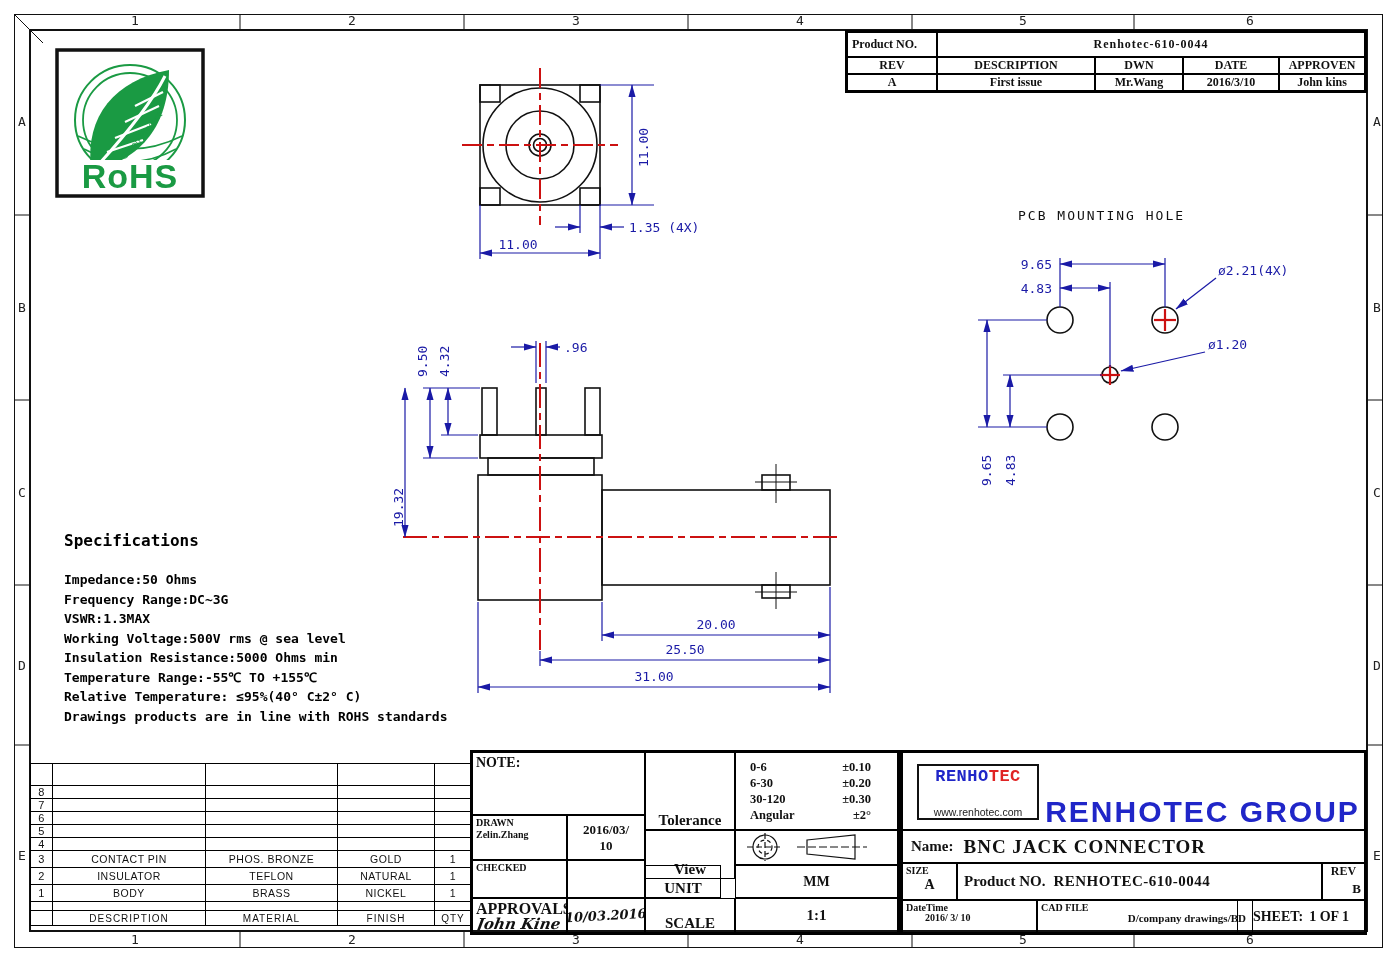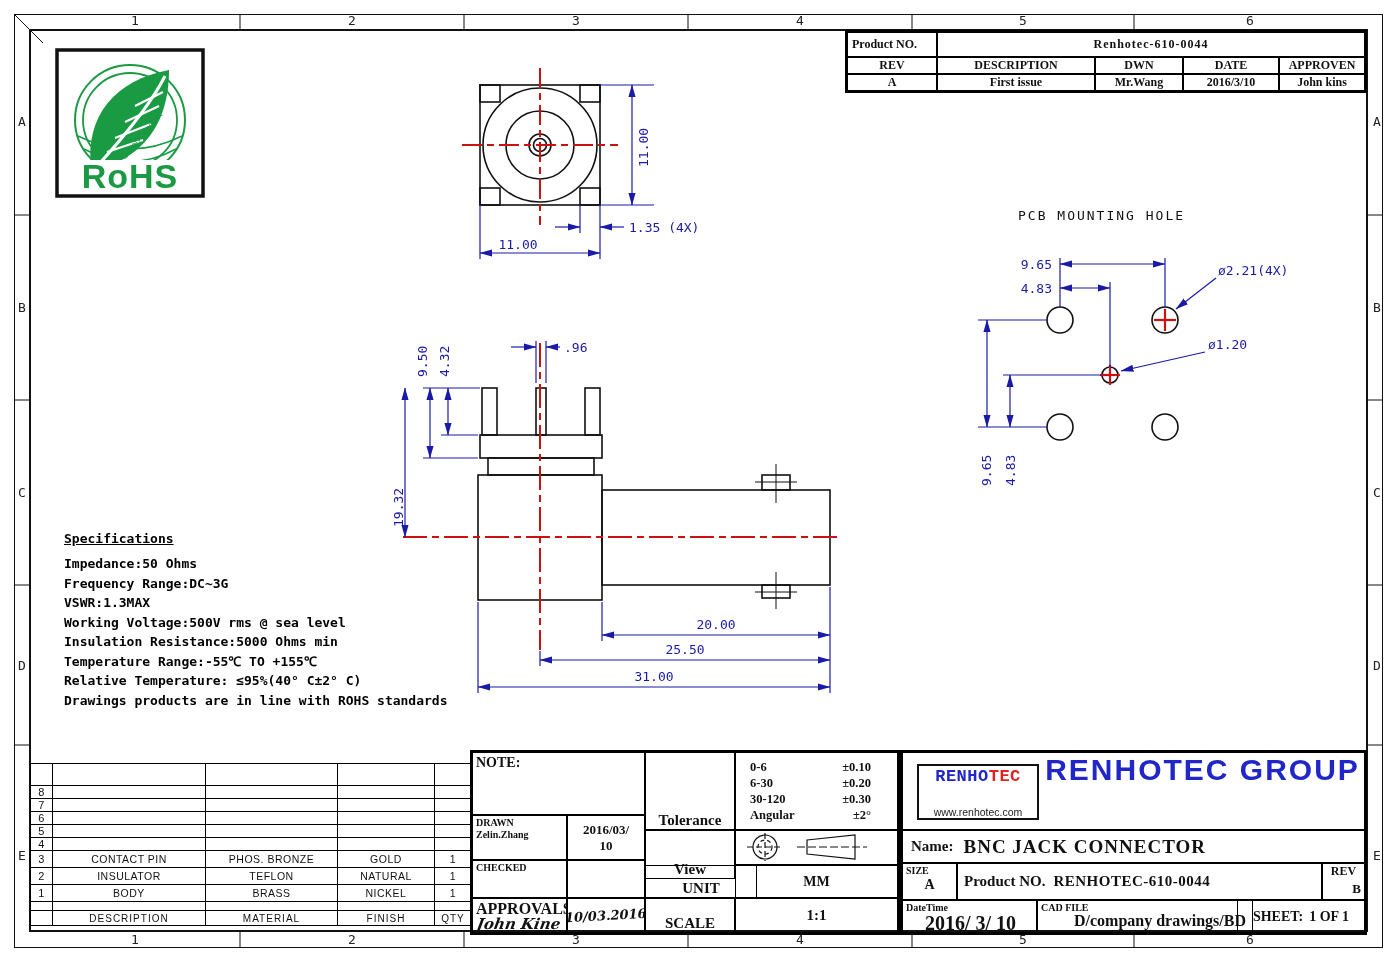--- a/index.html
+++ b/index.html
@@ -31,21 +31,21 @@
   .smallcap{font-size:10px;padding:1px 3px;}
   .tolrow{display:flex;justify-content:space-between;font-size:12.5px;line-height:16px;}
   .sig{font-style:italic;font-size:15px;transform:skewX(-10deg);font-family:"DejaVu Serif",serif;}
   .hand{font-style:italic;font-size:13px;transform:rotate(-3deg);font-family:"DejaVu Serif",serif;}
   .brandblue{color:#2026c8;}
   .brandred{color:#e02424;}
   .group-title{font-size:30px;font-weight:bold;color:#2026c8;letter-spacing:2px;
                font-family:"Liberation Sans",sans-serif;}
   
   .specs{left:64px;top:531px;font-family:"DejaVu Sans Mono",monospace;color:#000;}
-  .specs .t{font-size:13px;font-weight:bold;text-decoration:underline;margin-bottom:8px;}
+  .specs .t{font-size:16px;font-weight:bold;margin-bottom:20px;}
   .specs .l{font-size:13px;font-weight:600;line-height:19.5px;white-space:pre;}
   .pcb-title{font-family:"DejaVu Sans Mono",monospace;font-size:13px;letter-spacing:2px;color:#111;}
   svg text{font-family:"DejaVu Sans Mono",monospace;font-size:13px;fill:#1a1aa6;}
 </style>
 </head>
 <body>
 
 <div id="sheet">
 
   <svg class="abs" style="left:0;top:0" width="1397" height="962" viewBox="0 0 1397 962">
@@ -421,21 +421,21 @@
         <g stroke="#111" stroke-width="1.2" fill="none">
           <circle cx="28" cy="16" r="12"></circle>
           <circle cx="28" cy="16" r="7" stroke-dasharray="4 3"></circle>
           <line x1="10" y1="16" x2="46" y2="16" stroke-dasharray="6 3"></line>
           <line x1="28" y1="2" x2="28" y2="30" stroke-dasharray="6 3"></line>
           <path d="M70,9 L118,4 L118,28 L70,23 Z"></path>
           <line x1="60" y1="16" x2="130" y2="16" stroke-dasharray="8 3"></line>
         </g>
       </svg>
     </div>
-    <div class="cell cc lab" style="left:173px;top:113px;width:112px;height:33px">
+    <div class="cell cc lab" style="left:173px;top:113px;width:76px;height:33px">
       <span>UNIT</span>
     </div>
     <div class="cell cc" style="left:263px;top:113px;width:163px;height:33px;font-size:14px">
       <span>MM</span>
     </div>
     <div class="cell cc lab" style="left:173px;top:146px;width:90px;height:35px">
       <span>SCALE</span>
     </div>
     <div class="cell cc" style="left:263px;top:146px;width:163px;height:35px;font-size:15px">
       <span>1:1</span>
@@ -444,21 +444,21 @@
 
   <div class="abs tb" style="left:900px;top:750px;width:467px;height:185px">
     <div class="cell" style="left:0;top:0;width:463px;height:78px">
       <div style="position:absolute;left:14px;top:11px;width:118px;height:52px;border:2px solid #111;
                   display:flex;flex-direction:column;align-items:center;justify-content:center">
         <div style="font-family:Liberation Mono, monospace;font-size:17px;font-weight:bold;letter-spacing:0.5px">
           <span class="brandblue">RENHO</span><span class="brandred">TEC</span>
         </div>
         <div style="font-family:'Liberation Sans',sans-serif;font-size:10.5px;font-weight:normal;color:#222;margin-top:20px">www.renhotec.com</div>
       </div>
-      <div style="position:absolute;left:140px;top:0;right:2px;bottom:0;display:flex;align-items:flex-start;justify-content:center">
+      <div style="position:absolute;left:140px;top:0;right:2px;bottom:0;display:flex;align-items:flex-end;justify-content:center">
         <span class="group-title">RENHOTEC GROUP</span>
       </div>
     </div>
     <div class="cell" style="left:0;top:78px;width:463px;height:33px;display:flex;align-items:center;padding-left:8px;gap:10px">
       <span style="font-size:15px">Name:</span>
       <span style="font-size:19px;letter-spacing:1px">BNC JACK CONNECTOR</span>
     </div>
     <div class="cell" style="left:0;top:111px;width:55px;height:37px">
       <div class="smallcap">SIZE</div>
       <div style="text-align:center;font-size:14px">A</div>
@@ -466,25 +466,25 @@
     <div class="cell" style="left:55px;top:111px;width:365px;height:37px;display:flex;align-items:center;padding-left:6px;gap:8px">
       <span style="font-size:15px">Product NO.</span>
       <span style="font-size:15px;letter-spacing:0.5px">RENHOTEC-610-0044</span>
     </div>
     <div class="cell" style="left:420px;top:111px;width:43px;height:37px">
       <div style="font-size:12px;text-align:center">REV</div>
       <div style="font-size:13px;text-align:right;padding-right:3px;margin-top:2px">B</div>
     </div>
     <div class="cell" style="left:0;top:148px;width:135px;height:33px">
       <div class="smallcap">DateTime</div>
-      <div style="font-size:20px;padding-left:22px;margin-top:-2px">2016/ 3/ 10</div>
+      <div style="font-size:10px;padding-left:22px;margin-top:-2px">2016/ 3/ 10</div>
     </div>
     <div class="cell" style="left:135px;top:148px;width:216px;height:33px">
       <div class="smallcap">CAD FILE</div>
-      <div style="font-size:16px;text-align:right;padding-right:6px;margin-top:-2px">D/company drawings/BD</div>
+      <div style="font-size:11px;text-align:right;padding-right:6px;margin-top:-2px">D/company drawings/BD</div>
     </div>
     <div class="cell cc" style="left:335px;top:148px;width:128px;height:33px;gap:6px;font-size:14px">
       <span>SHEET:</span>
       <span>1 OF 1</span>
     </div>
   </div>
 
 </div>
 
 </body></html>

